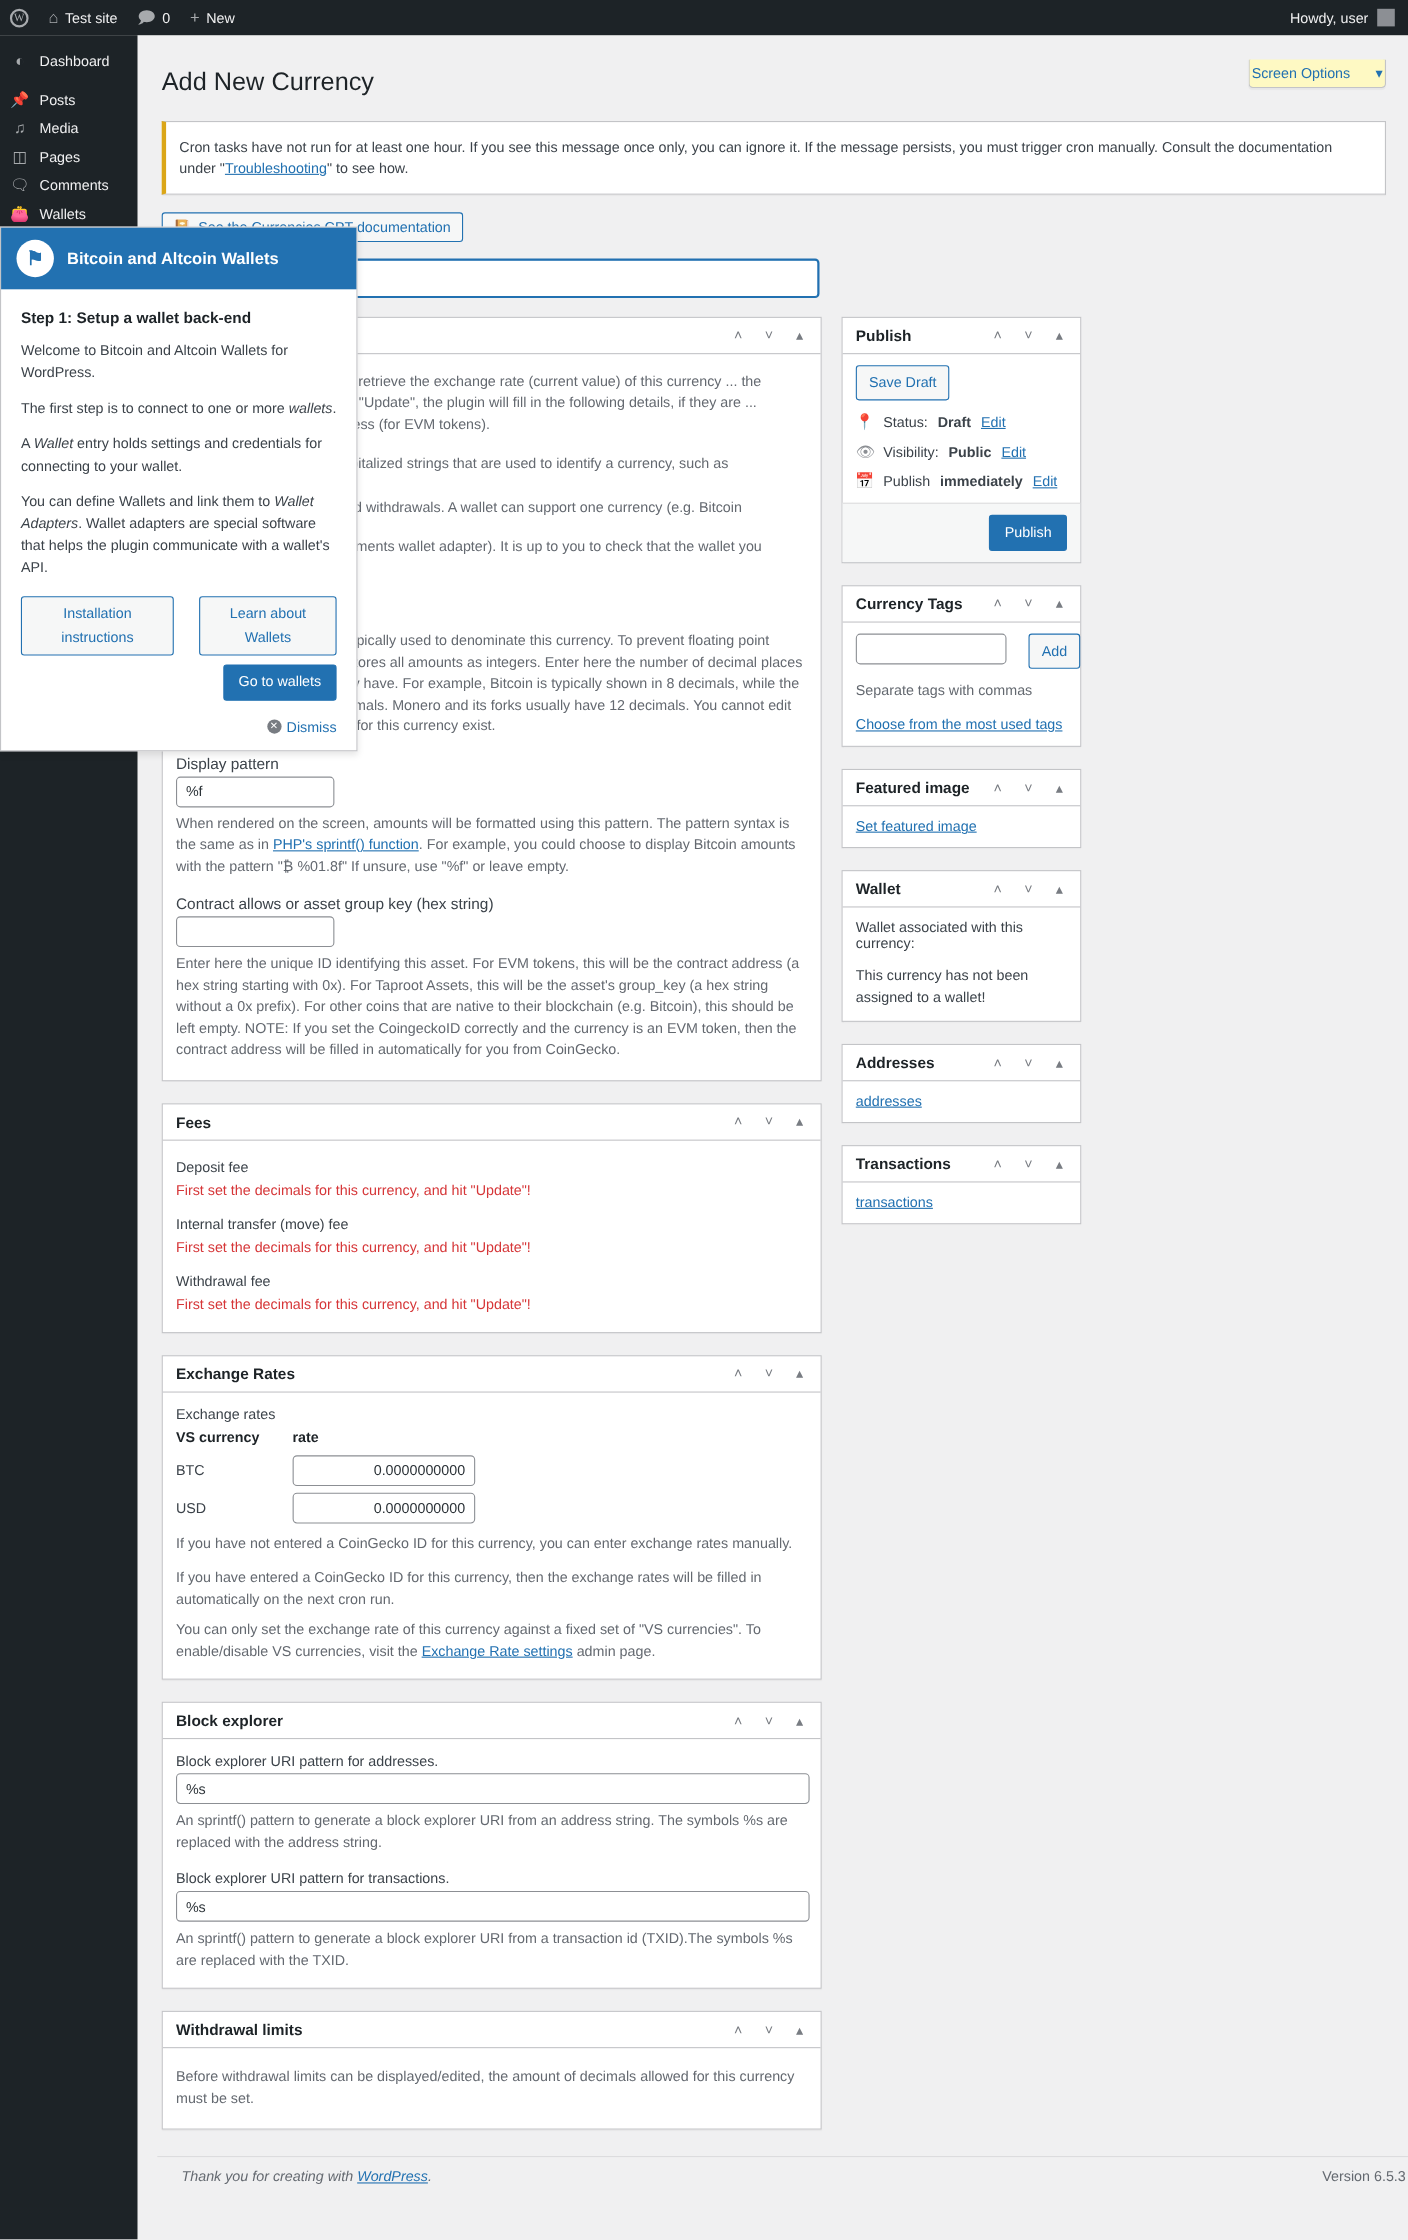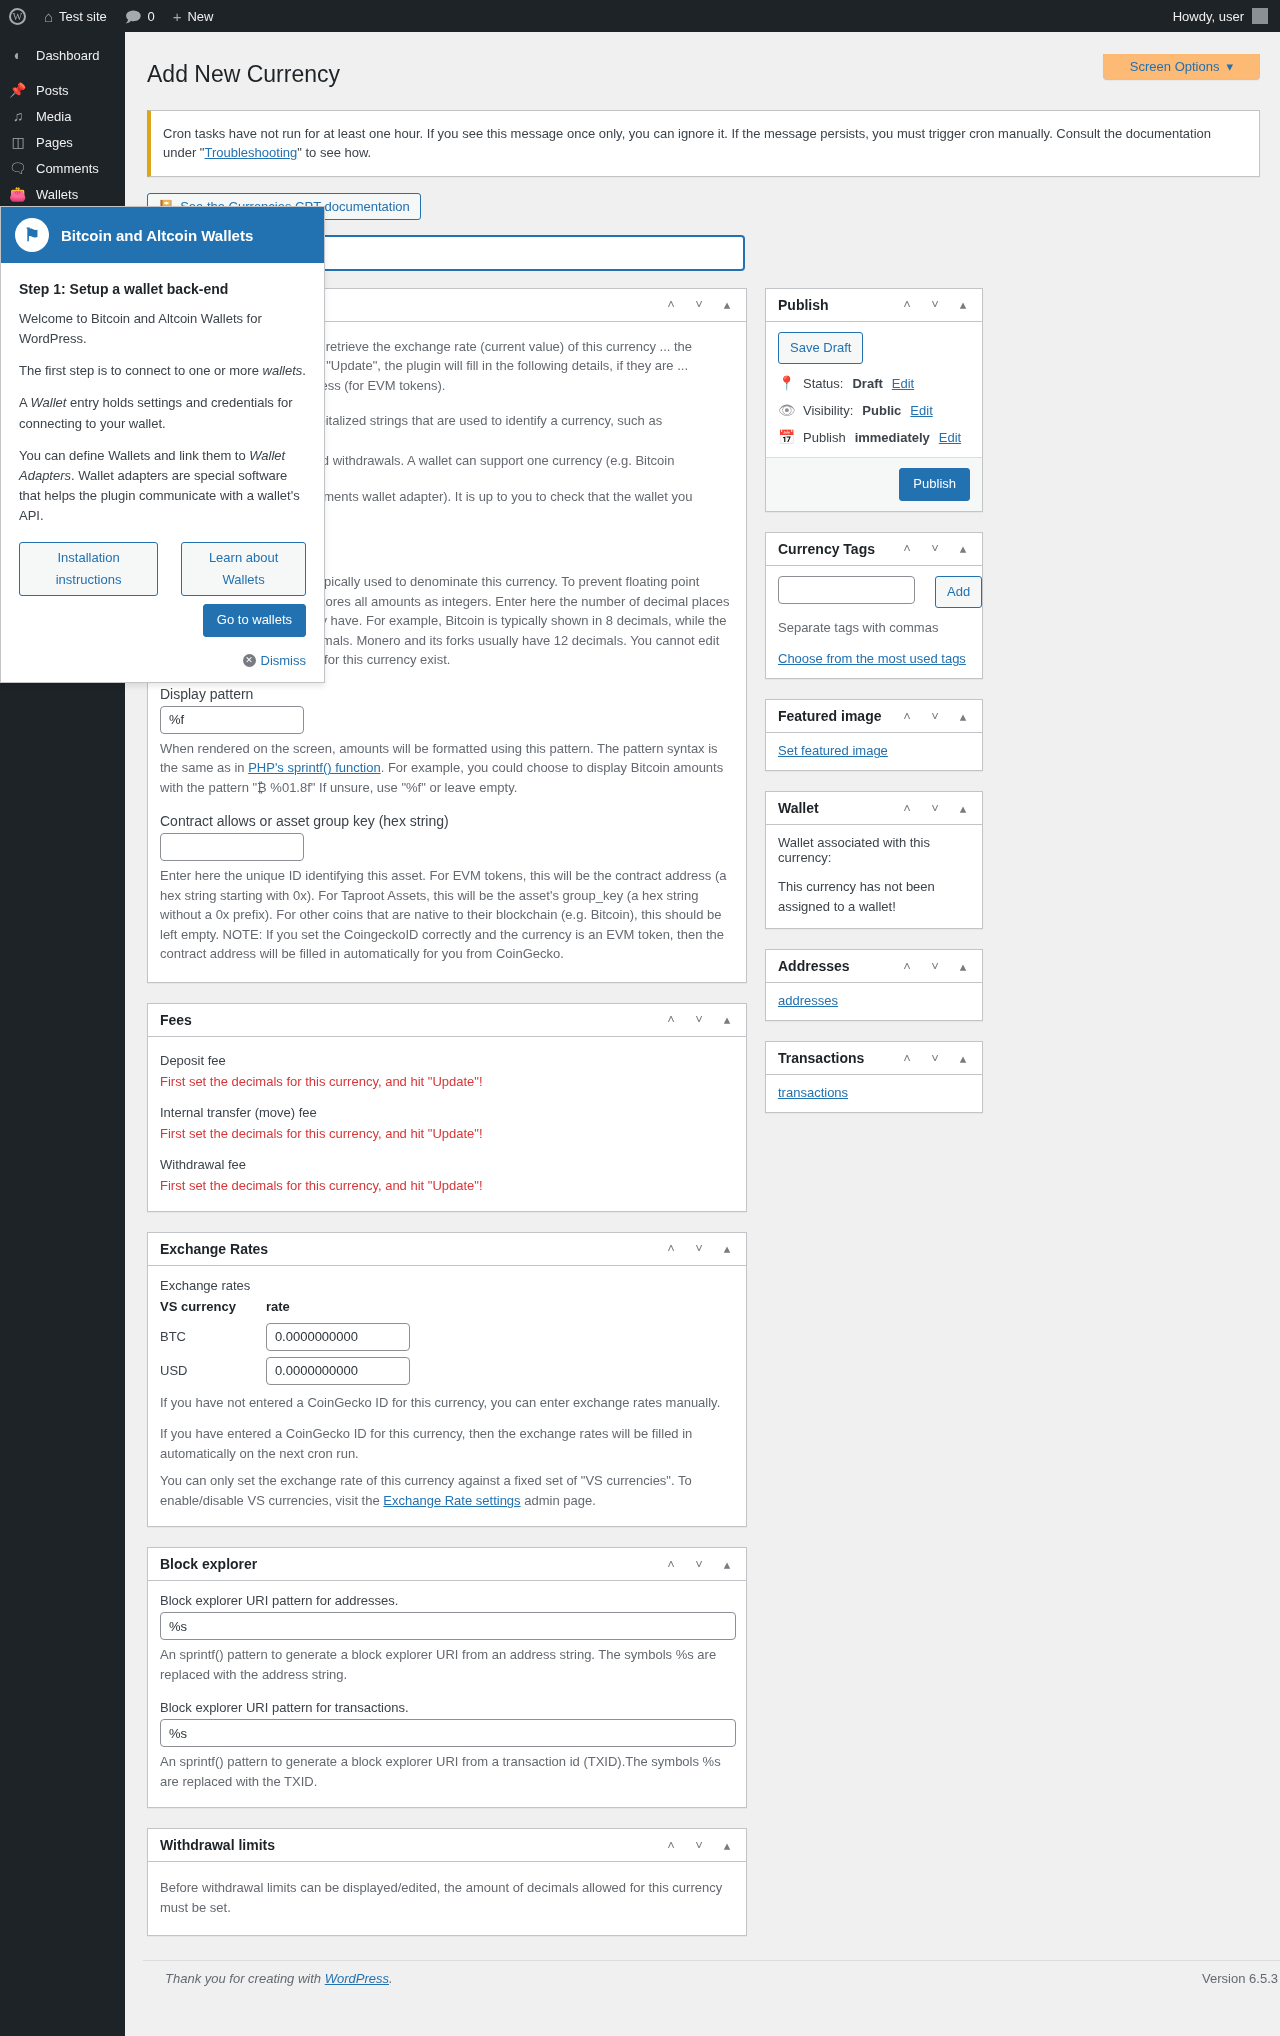--- a/index.html
+++ b/index.html
@@ -77,21 +77,21 @@
   .pb-body { padding:10px 12px 14px; }
 
   .field-label { font-size:14px; color:#3c434a; margin:10px 0 4px; }
   input.txt {
     border:1px solid #8c8f94; border-radius:4px; padding:4px 8px; font-size:13px;
     color:#2c3338; background:#fff; height:28px; outline:none;
   }
   .w-small { width:44px; }
   .w-med { width:144px; }
   .w-full { width:576px; }
-  .w-rate { width:144px; height:30px; }
+  .w-rate { width:166px; height:30px;text-align:right; }
   .desc { color:#646970; font-size:13px; line-height:1.5; margin:5px 0 16px; }
   .desc.tight { margin-bottom:8px; }
   .err { color:#d63638; font-size:13px; margin:6px 0 16px; }
   .sub-label { font-size:13px; color:#3c434a; margin-bottom:4px; }
 
   table.rates { border-collapse:collapse; margin-top:4px; }
   table.rates th { text-align:left; font-size:13px; font-weight:bold; color:#1d2327; padding:2px 30px 6px 0; }
   table.rates td { padding:3px 30px 3px 0; font-size:13px; vertical-align:middle; }
 
   
@@ -111,23 +111,23 @@
   .tag-input { width:137px; height:28px; }
 
   
   #footer { position:absolute; left:143px; top:1960px; width:1155px; border-top:1px solid #dcdcde;
             padding:10px 20px 0 22px; color:#646970; font-size:13px; font-style:italic; display:flex; }
   #footer .ver { margin-left:auto; font-style:normal; }
 
   
   .screen-opts {
     position:absolute; right:20px; top:22px;
-    border:1px solid #c3c4c7; border-top:none; background:#fdba74;
-    border-radius:0 0 4px 4px; padding:5px 26px; font-size:13px; color:#2271b1;
-    display:flex; align-items:center; gap:7px; box-shadow:0 1px 1px rgba(0,0,0,.04);
+    border:1px solid #c3c4c7; border-top:none; background:#fef9c3;
+    border-radius:0 0 4px 4px; padding:5px 2px; font-size:13px; color:#2271b1;
+    display:flex; align-items:center; gap:23px; box-shadow:0 1px 1px rgba(0,0,0,.04);
   }
 
   
   #pointer {
     position:absolute; left:0; top:206px; width:325px;
     background:#fff; border:1px solid #c3c4c7; box-shadow:0 3px 6px rgba(0,0,0,.1);
     z-index:50;
   }
   .ptr-head {
     background:#2271b1; color:#fff; display:flex; align-items:center; gap:12px;

